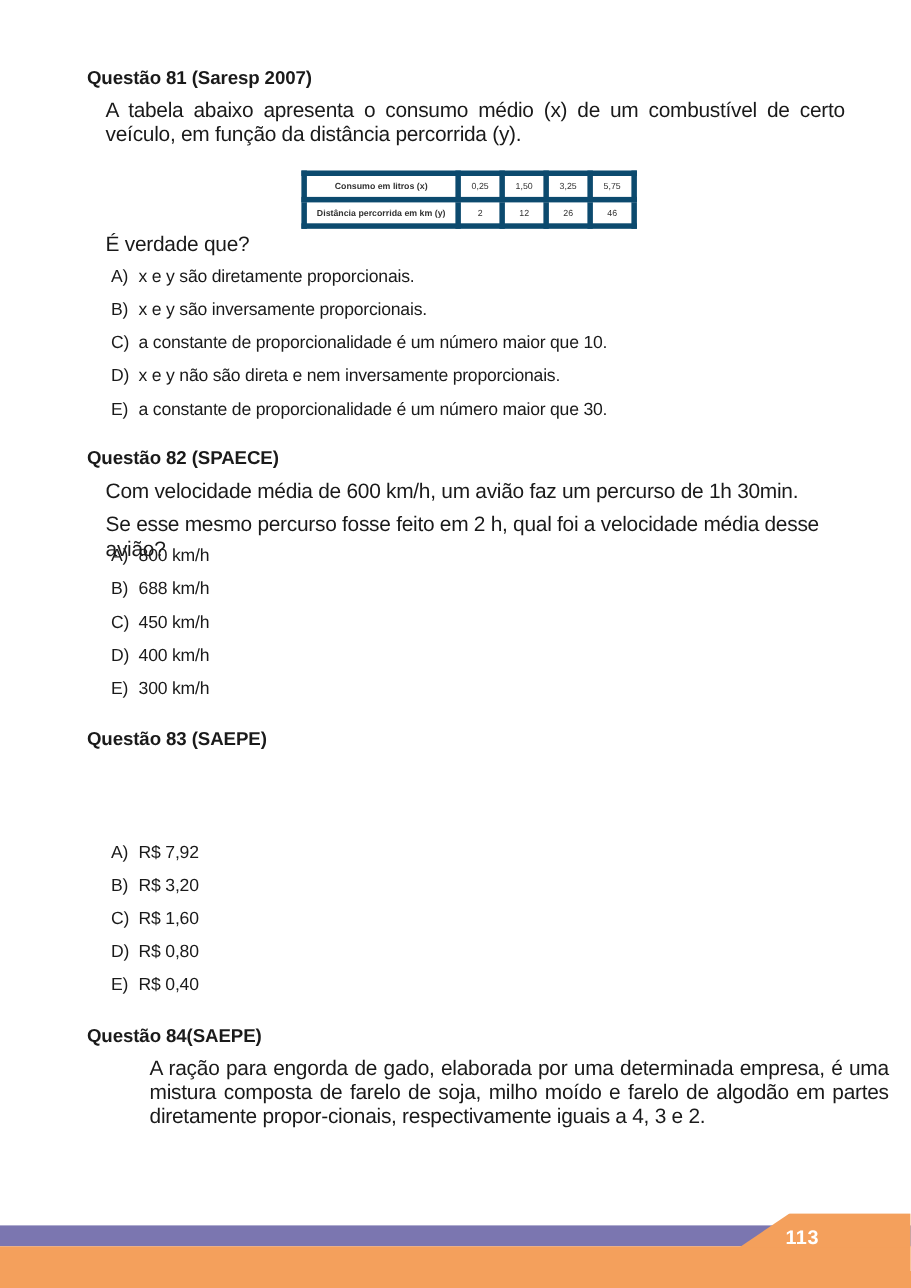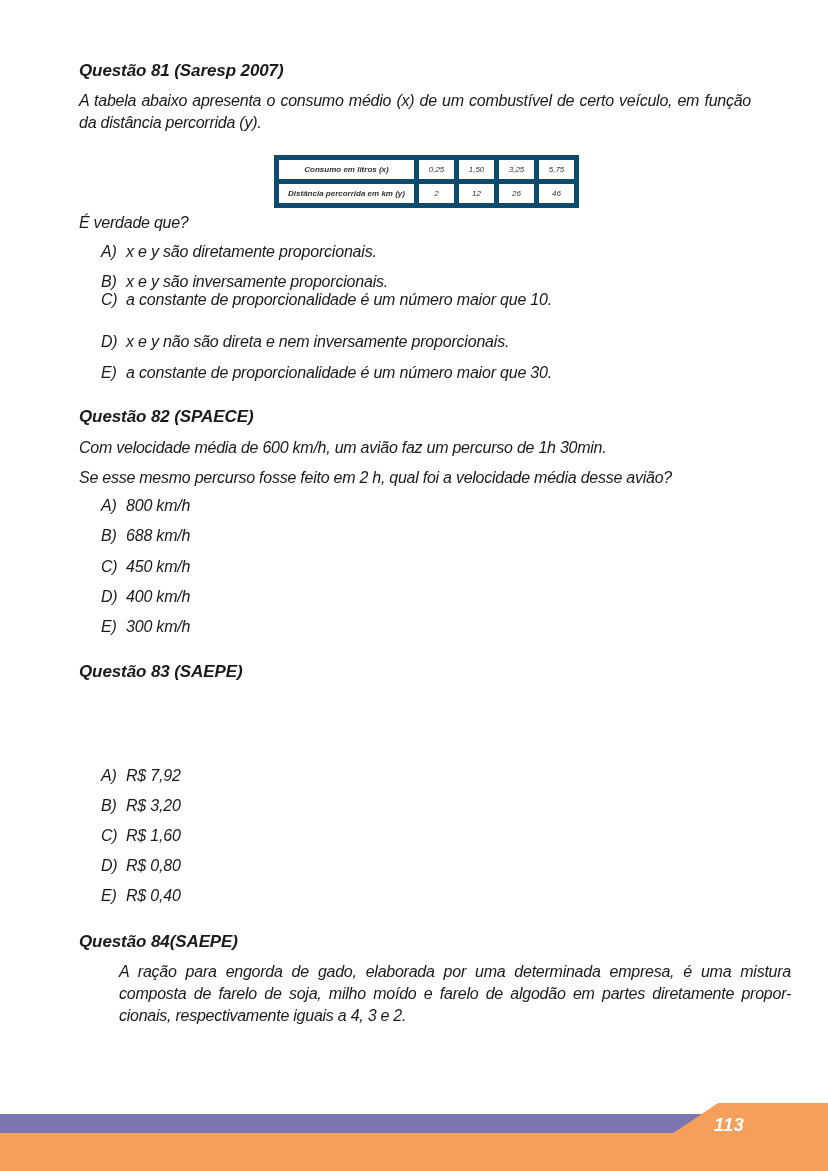--- a/index.html
+++ b/index.html
@@ -1,27 +1,27 @@
 <!DOCTYPE html>
 <html><head>
 <meta charset="utf-8">
 <style>
   html, body { margin: 0; padding: 0; }
   body {
     width: 828px; height: 1171px; position: relative; overflow: hidden;
     background: #ffffff; color: #1a1a1a;
     font-family: "Liberation Sans", "DejaVu Sans", sans-serif;
   }
-  .page { position: absolute; left: 0; top: 0; width: 672px; height: 1171px; font-style: italic; }
+  .page { position: absolute; left: 0; top: 0; width: 672px; height: 1171px; }
   .q-title {
     position: absolute; left: 79px; font-weight: bold; font-size: 17px;
     letter-spacing: -0.1px; white-space: nowrap;
   }
   .para {
-    position: absolute; left: 79px; width: 672px; font-size: 16px; line-height: 22px;
+    position: absolute; left: 96px; width: 672px; font-size: 19px; line-height: 22px;
     letter-spacing: -0.25px;
   }
   .para.justify { text-align: justify; text-align-last: left; }
   .opt {
     position: absolute; left: 101px; font-size: 16px; white-space: nowrap; letter-spacing: -0.2px;
   }
   .opt .letter { display: inline-block; width: 25px; }
   table.data {
     position: absolute; left: 274px; top: 155px; border-collapse: collapse;
     font-size: 8px; color: #333;
@@ -70,21 +70,21 @@
       <td class="val">26</td>
       <td class="val">46</td>
     </tr>
   </tbody>
     </table>
 
   <div class="para" style="top:212px;">É verdade que?</div>
 
   <div class="opt" style="top:243px;"><span class="letter">A)</span><span>x e y são diretamente proporcionais.</span></div>
   <div class="opt" style="top:273px;"><span class="letter">B)</span><span>x e y são inversamente proporcionais.</span></div>
-  <div class="opt" style="top:291px;"><span class="letter">C)</span><span>a constante de proporcionalidade é um número maior que 10.</span></div>
+  <div class="opt" style="top:303px;"><span class="letter">C)</span><span>a constante de proporcionalidade é um número maior que 10.</span></div>
   <div class="opt" style="top:333px;"><span class="letter">D)</span><span>x e y não são direta e nem inversamente proporcionais.</span></div>
   <div class="opt" style="top:364px;"><span class="letter">E)</span><span>a constante de proporcionalidade é um número maior que 30.</span></div>
 
   <div class="q-title" style="top:407px;">Questão 82 (SPAECE)</div>
   <div class="para" style="top:437px;">Com velocidade média de 600 km/h, um avião faz um percurso de 1h 30min.</div>
   <div class="para" style="top:467px;">Se esse mesmo percurso fosse feito em 2 h, qual foi a velocidade média desse avião?</div>
 
   <div class="opt" style="top:497px;"><span class="letter">A)</span><span>800 km/h</span></div>
   <div class="opt" style="top:527px;"><span class="letter">B)</span><span>688 km/h</span></div>
   <div class="opt" style="top:558px;"><span class="letter">C)</span><span>450 km/h</span></div>

